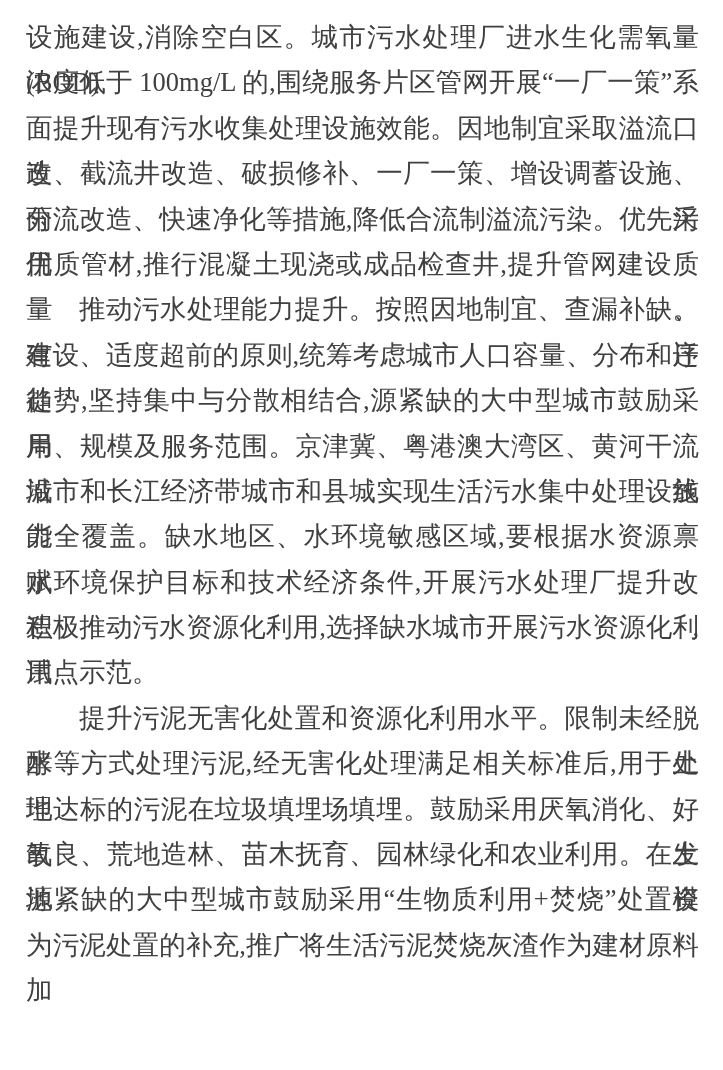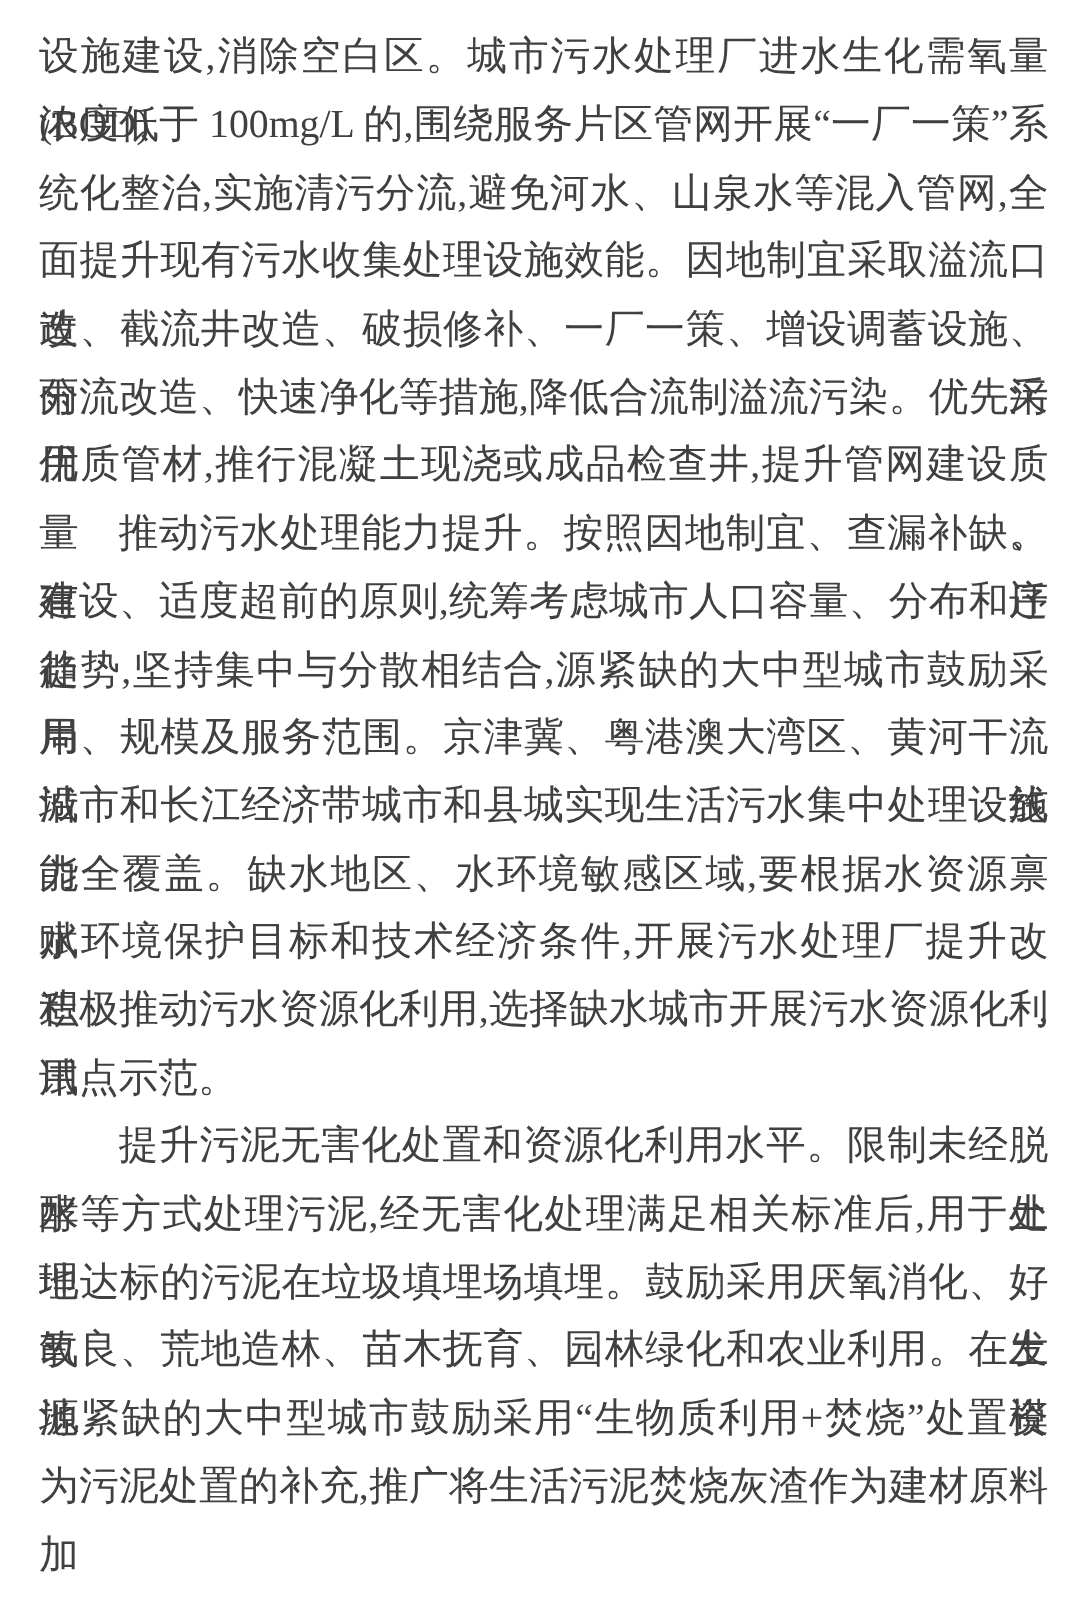--- a/index.html
+++ b/index.html
@@ -43,21 +43,20 @@
     font-family: Liberation Serif, serif;
   }
 </style>
 </head>
 <body>
 
 <div class="page">
   <div class="text-block" id="text-block" style="color: #404040;">
       <div class="line fill">设施建设,消除空白区。城市污水处理厂进水生化需氧量(BOD)</div>
       <div class="line fill">浓度低于 100mg/L 的,围绕服务片区管网开展“一厂一策”系</div>
-      <div class="line fill">统化整治,实施清污分流,避免河水、山泉水等混入管网,全</div>
       <div class="line fill">面提升现有污水收集处理设施效能。因地制宜采取溢流口改</div>
       <div class="line fill">造、截流井改造、破损修补、一厂一策、增设调蓄设施、雨污</div>
       <div class="line fill">分流改造、快速净化等措施,降低合流制溢流污染。优先采用</div>
       <div class="line fill">优质管材,推行混凝土现浇或成品检查井,提升管网建设质量。</div>
       <div class="line indent fill">推动污水处理能力提升。按照因地制宜、查漏补缺、有序</div>
       <div class="line fill">建设、适度超前的原则,统筹考虑城市人口容量、分布和迁徙</div>
       <div class="line fill">趋势,坚持集中与分散相结合,源紧缺的大中型城市鼓励采用</div>
       <div class="line fill">局、规模及服务范围。京津冀、粤港澳大湾区、黄河干流沿线</div>
       <div class="line fill">城市和长江经济带城市和县城实现生活污水集中处理设施能</div>
       <div class="line fill">力全覆盖。缺水地区、水环境敏感区域,要根据水资源禀赋、</div>

